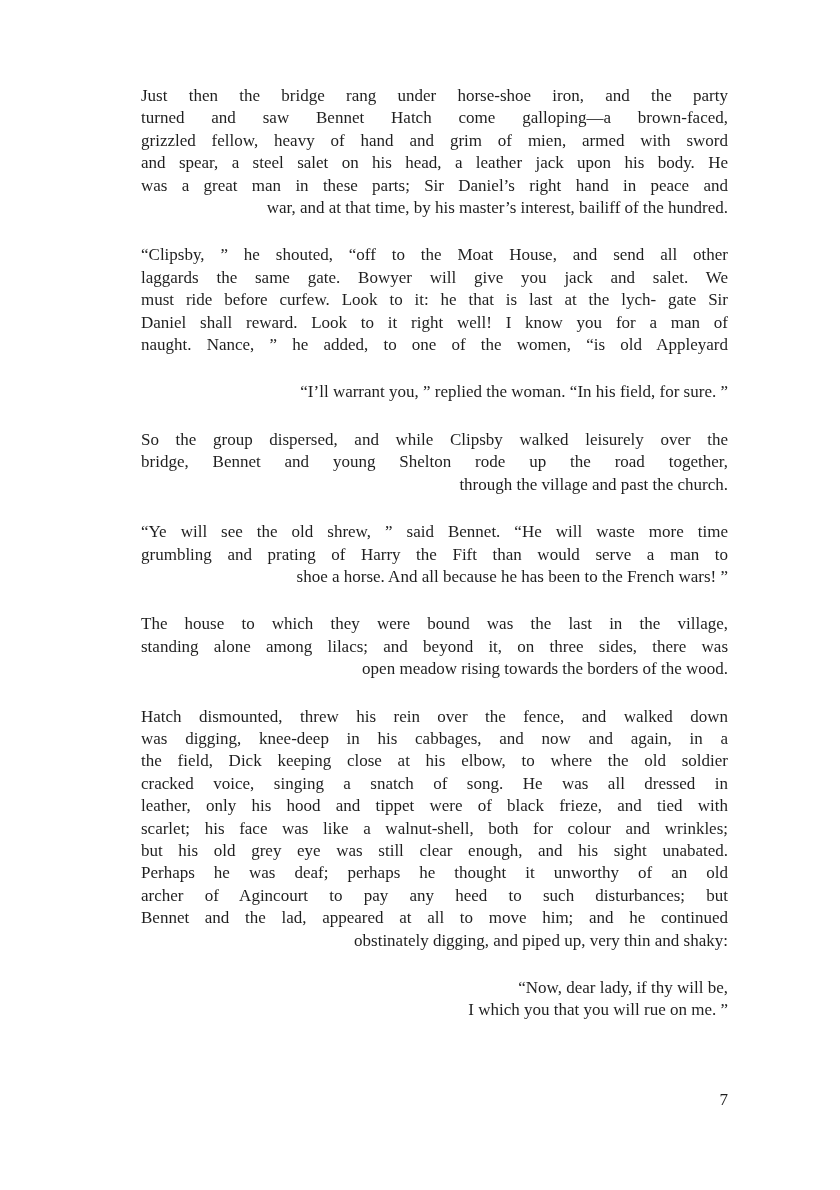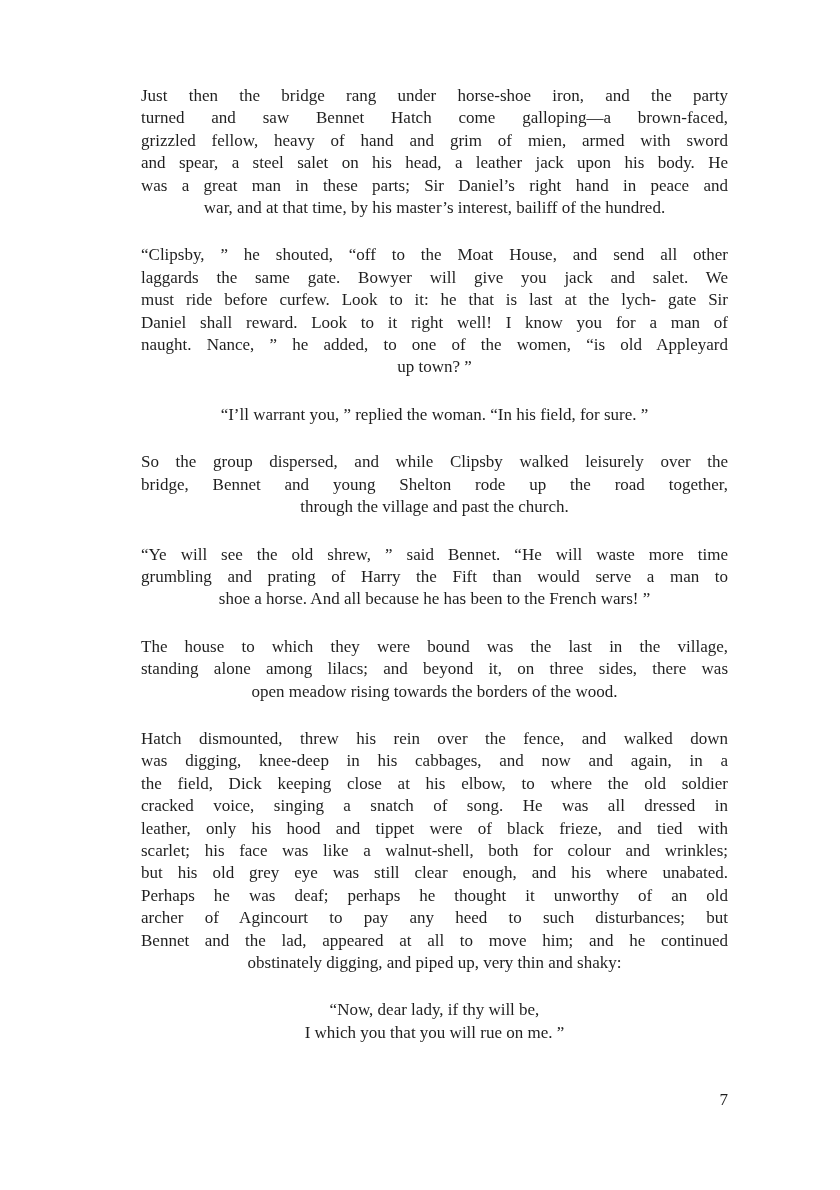--- a/index.html
+++ b/index.html
@@ -24,21 +24,21 @@
     font-size: 17px;
     line-height: 22.4px;
   }
   .para {
     margin: 0 0 25px 0;
   }
   .para:last-child {
     margin-bottom: 0;
   }
   .line {
-    text-align: center;
+    text-align: right;
   }
   .line.j {
     text-align: justify;
     text-align-last: justify;
   }
   .para.verse .line {
   }
   .page-number {
     position: absolute;
     left: 141px;
@@ -62,21 +62,20 @@
         <div class="line j">and spear, a steel salet on his head, a leather jack upon his body. He</div>
         <div class="line j">was a great man in these parts; Sir Daniel’s right hand in peace and</div>
         <div class="line">war, and at that time, by his master’s interest, bailiff of the hundred.</div>
       </div>
       <div class="para prose">
         <div class="line j">“Clipsby, ” he shouted, “off to the Moat House, and send all other</div>
         <div class="line j">laggards the same gate. Bowyer will give you jack and salet. We</div>
         <div class="line j">must ride before curfew. Look to it: he that is last at the lych- gate Sir</div>
         <div class="line j">Daniel shall reward. Look to it right well! I know you for a man of</div>
         <div class="line j">naught. Nance, ” he added, to one of the women, “is old Appleyard</div>
-        <div class="line">up town? ”</div>
       </div>
       <div class="para prose">
         <div class="line">“I’ll warrant you, ” replied the woman. “In his field, for sure. ”</div>
       </div>
       <div class="para prose">
         <div class="line j">So the group dispersed, and while Clipsby walked leisurely over the</div>
         <div class="line j">bridge, Bennet and young Shelton rode up the road together,</div>
         <div class="line">through the village and past the church.</div>
       </div>
       <div class="para prose">
@@ -89,21 +88,21 @@
         <div class="line j">standing alone among lilacs; and beyond it, on three sides, there was</div>
         <div class="line">open meadow rising towards the borders of the wood.</div>
       </div>
       <div class="para prose">
         <div class="line j">Hatch dismounted, threw his rein over the fence, and walked down</div>
         <div class="line j">was digging, knee-deep in his cabbages, and now and again, in a</div>
         <div class="line j">the field, Dick keeping close at his elbow, to where the old soldier</div>
         <div class="line j">cracked voice, singing a snatch of song. He was all dressed in</div>
         <div class="line j">leather, only his hood and tippet were of black frieze, and tied with</div>
         <div class="line j">scarlet; his face was like a walnut-shell, both for colour and wrinkles;</div>
-        <div class="line j">but his old grey eye was still clear enough, and his where unabated.</div>
+        <div class="line j">but his old grey eye was still clear enough, and his sight unabated.</div>
         <div class="line j">Perhaps he was deaf; perhaps he thought it unworthy of an old</div>
         <div class="line j">archer of Agincourt to pay any heed to such disturbances; but</div>
         <div class="line j">Bennet and the lad, appeared at all to move him; and he continued</div>
         <div class="line">obstinately digging, and piped up, very thin and shaky:</div>
       </div>
       <div class="para verse">
         <div class="line">“Now, dear lady, if thy will be,</div>
         <div class="line">I which you that you will rue on me. ”</div>
       </div>
     </div>

